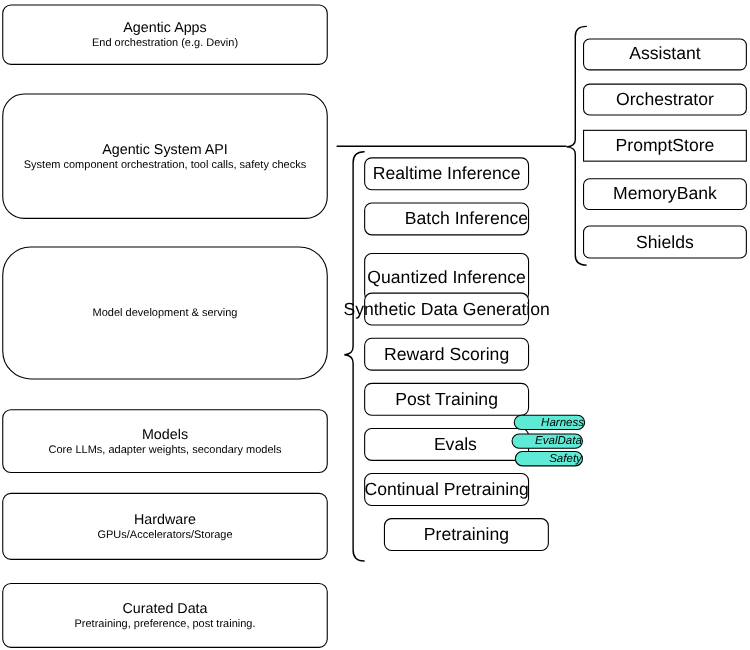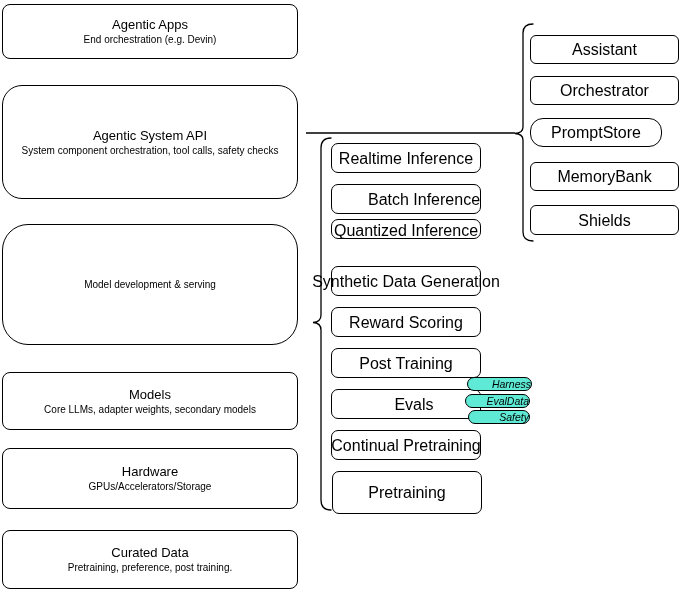--- a/index.html
+++ b/index.html
@@ -108,21 +108,21 @@
   </div>
 
   <div class="box" style="left:331px; top:143px; width:150px; height:30px; border-radius:7px;">
     <div class="node-label">Realtime Inference</div>
   </div>
 
   <div class="box" style="left:331px; top:184px; width:150px; height:30px; border-radius:7px;padding-left:36px;">
     <div class="node-label">Batch Inference</div>
   </div>
 
-  <div class="box" style="left:331px; top:219px; width:150px; height:20px; border-radius:7px;justify-content:flex-end;">
+  <div class="box" style="left:331px; top:230px; width:150px; height:44px; border-radius:7px;">
     <div class="node-label">Quantized Inference</div>
   </div>
 
   <div class="box" style="left:331px; top:266px; width:150px; height:30px; border-radius:7px;">
     <div class="node-label">Synthetic Data Generation</div>
   </div>
 
   <div class="box" style="left:331px; top:307px; width:150px; height:30px; border-radius:7px;">
     <div class="node-label">Reward Scoring</div>
   </div>
@@ -132,21 +132,21 @@
   </div>
 
   <div class="box" style="left:331px; top:389px; width:150px; height:30px; border-radius:7px;padding-left:16px;">
     <div class="node-label">Evals</div>
   </div>
 
   <div class="box" style="left:331px; top:430px; width:150px; height:30px; border-radius:7px;">
     <div class="node-label">Continual Pretraining</div>
   </div>
 
-  <div class="box" style="left:332px; top:471px; width:150px; height:43px; border-radius:7px;">
+  <div class="box" style="left:349px; top:471px; width:150px; height:30px; border-radius:7px;">
     <div class="node-label">Pretraining</div>
   </div>
 
   <div class="pill" style="left:467px; top:377px; width:65px; height:14px;">
     <span>Harness</span>
   </div>
   <div class="pill" style="left:465px; top:394px; width:65px; height:14px;">
     <span>EvalData</span>
   </div>
   <div class="pill" style="left:468px; top:410px; width:62px; height:14px;">
@@ -154,21 +154,21 @@
   </div>
 
   <div class="box" style="left:530px; top:35px; width:149px; height:29px; border-radius:6px;">
     <div class="node-label">Assistant</div>
   </div>
 
   <div class="box" style="left:530px; top:76px; width:149px; height:29px; border-radius:6px;">
     <div class="node-label">Orchestrator</div>
   </div>
 
-  <div class="box" style="left:530px; top:118px; width:132px; height:29px; border-radius:13px;">
+  <div class="box" style="left:530px; top:118px; width:149px; height:29px; border-radius:0;">
     <div class="node-label">PromptStore</div>
   </div>
 
   <div class="box" style="left:530px; top:162px; width:149px; height:29px; border-radius:6px;">
     <div class="node-label">MemoryBank</div>
   </div>
 
   <div class="box" style="left:530px; top:205px; width:149px; height:30px; border-radius:6px;">
     <div class="node-label">Shields</div>
   </div>

